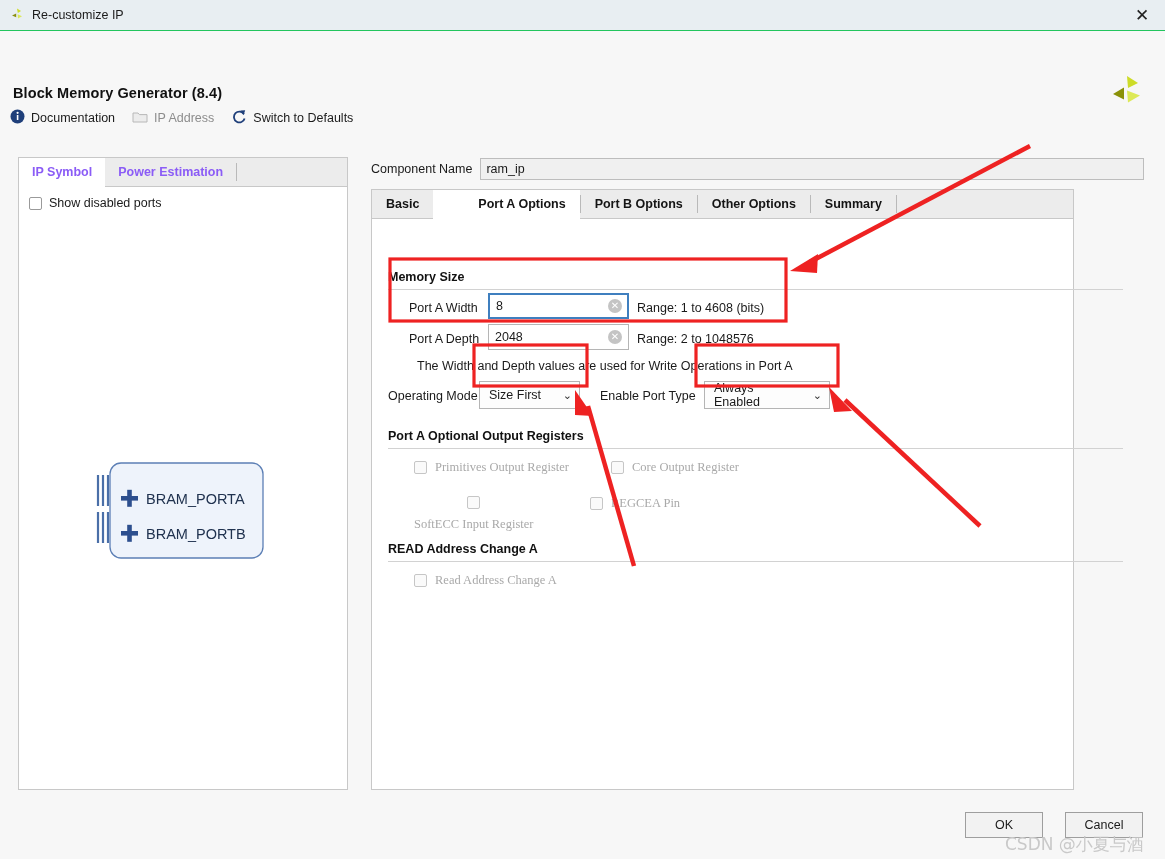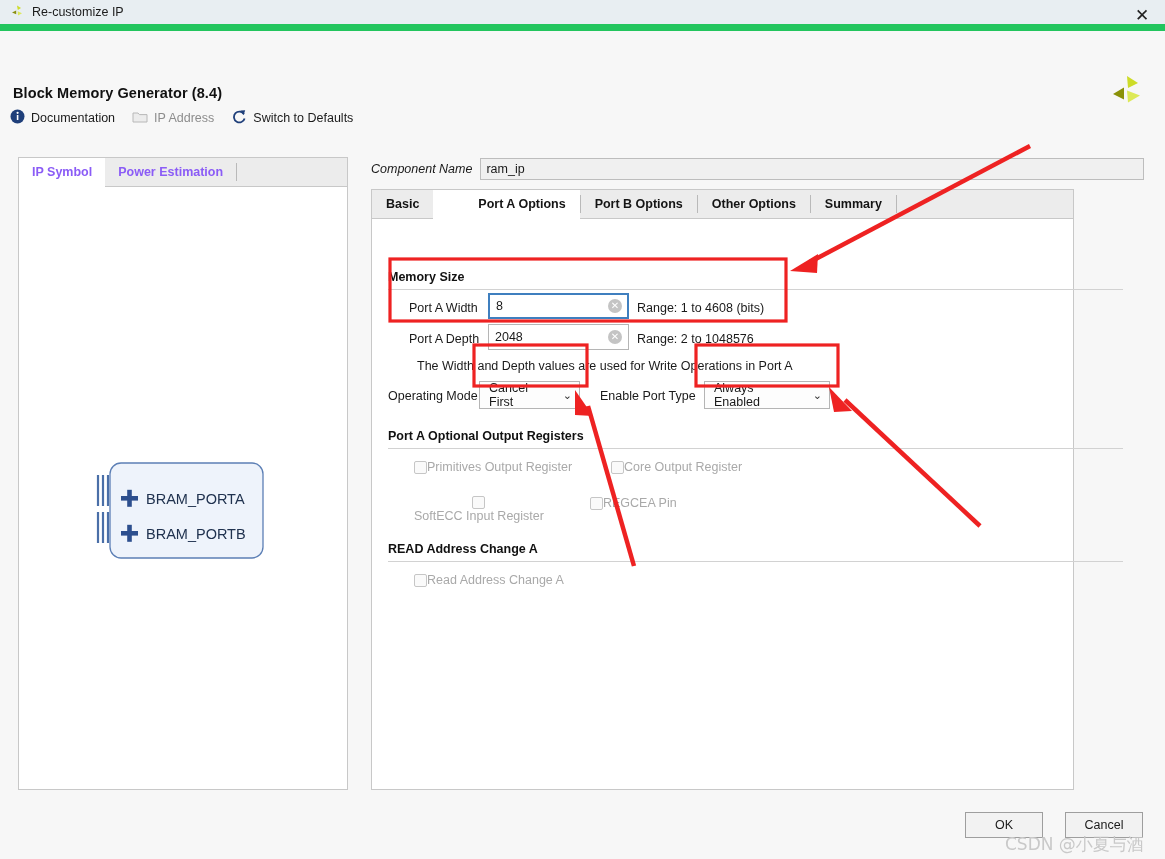--- a/index.html
+++ b/index.html
@@ -11,21 +11,21 @@
     color: #1a1a1a;
     background: #f7f7f7;
     overflow: hidden;
     position: relative;
   }
 
   
   #titlebar {
     height: 31px; width: 100%;
     background: #e8eef2;
-    border-bottom: 7px solid #22c55e;
+    border-bottom: 1px solid #22c55e;
     display: flex; align-items: center;
     position: relative;
   }
   #titlebar .tb-icon { margin-left: 9px; margin-right: 7px; display:flex; }
   #titlebar .tb-title { font-size: 12.5px; color: #1b1b1b; }
   #close-btn {
     position: absolute; right: 0; top: 0;
     width: 46px; height: 30px;
     display: flex; align-items: center; justify-content: center;
     font-size: 17px; color: #222; cursor: pointer;
@@ -92,21 +92,21 @@
 
   
   #ip-symbol { position: absolute; left: 70px; top: 292px; }
 
   
   #comp-name-row {
     position: absolute; left: 371px; top: 158px;
     width: 773px; height: 22px;
     display: flex; align-items: center;
   }
-  #comp-name-label { font-size: 12.5px; color: #1a1a1a; margin-right: 8px; white-space: nowrap; font-style: italic; }
+  #comp-name-label { font-size: 12.5px; color: #1a1a1a; margin-right: 8px; white-space: nowrap; }
   #comp-name-input {
     flex: 1; height: 22px;
     background: #f0f0f0;
     border: 1px solid #bdbdbd;
     font-family: "Liberation Sans", sans-serif;
     font-size: 12.5px; color: #1a1a1a;
     padding: 0 5px;
   }
 
   #right-panel {
@@ -169,21 +169,21 @@
     display: flex; align-items: center; justify-content: space-between;
     padding: 0 7px 0 9px;
     font-size: 12.5px; color: #1a1a1a;
     cursor: pointer;
   }
   .dropdown .chev {
     margin-left: 10px; color: #333; font-size: 11px;
     font-family: "DejaVu Sans", sans-serif;
   }
 
-  .cb-row { position: absolute; display: flex; align-items: center; gap: 0; }
+  .cb-row { position: absolute; display: flex; align-items: center; gap: 8px; font-family: Liberation Serif, serif; }
   .cb-row .lbl { font-size: 12.5px; color: #a9a9a9; }
 
   
   .btm-btn {
     position: absolute;
     width: 78px; height: 26px;
     background: #f2f2f2;
     border: 1px solid #9e9e9e;
     font-family: "Liberation Sans", sans-serif;
     font-size: 12.5px; color: #1a1a1a;
@@ -262,20 +262,24 @@
   <div id="left-tabs">
     <div class="ltab active">
       <span>IP Symbol</span>
     </div>
     <div class="ltab">
       <span>Power Estimation</span>
     </div>
     <div class="tabsep"></div>
   </div>
 
+  <div id="show-disabled-row">
+    <span class="cbox"></span>
+    <span class="lbl">Show disabled ports</span>
+  </div>
 
   <div id="ip-symbol">
     <svg width="200" height="120" viewBox="0 0 200 120">
 
       <g stroke="#4a6fa8" stroke-width="2.2">
         <line x1="9" y1="25" x2="9" y2="56"></line>
         <line x1="14" y1="25" x2="14" y2="56"></line>
         <line x1="19" y1="25" x2="19" y2="56"></line>
         <line x1="9" y1="62" x2="9" y2="93"></line>
         <line x1="14" y1="62" x2="14" y2="93"></line>
@@ -336,21 +340,21 @@
 
     <div class="fieldlabel" style="left:37px; top:113px;">Port A Depth</div>
     <input class="txtinput" style="left: 116px; top: 105px; width: 141px;" type="text" value="2048">
     <div class="clear-btn" style="left:236px; top:111px;">✕</div>
     <div class="rangetext" style="left:265px; top:113px;">Range: 2 to 1048576</div>
 
     <div class="helptext" style="left:45px; top:140px;">The Width and Depth values are used for Write Operations in Port A</div>
 
     <div class="fieldlabel" style="left:16px; top:170px;">Operating Mode</div>
     <div class="dropdown" style="left:107px; top:162px; width:101px;">
-      <span>Cancel First</span>
+      <span>Size First</span>
       <span class="chev">⌄</span>
     </div>
 
     <div class="fieldlabel" style="left:228px; top:170px;">Enable Port Type</div>
     <div class="dropdown" style="left:332px; top:162px; width:126px;justify-content:flex-end;">
       <span>Always Enabled</span>
       <span class="chev">⌄</span>
     </div>
 
     <div class="section-title" style="left:16px; top:210px;">Port A Optional Output Registers</div>

